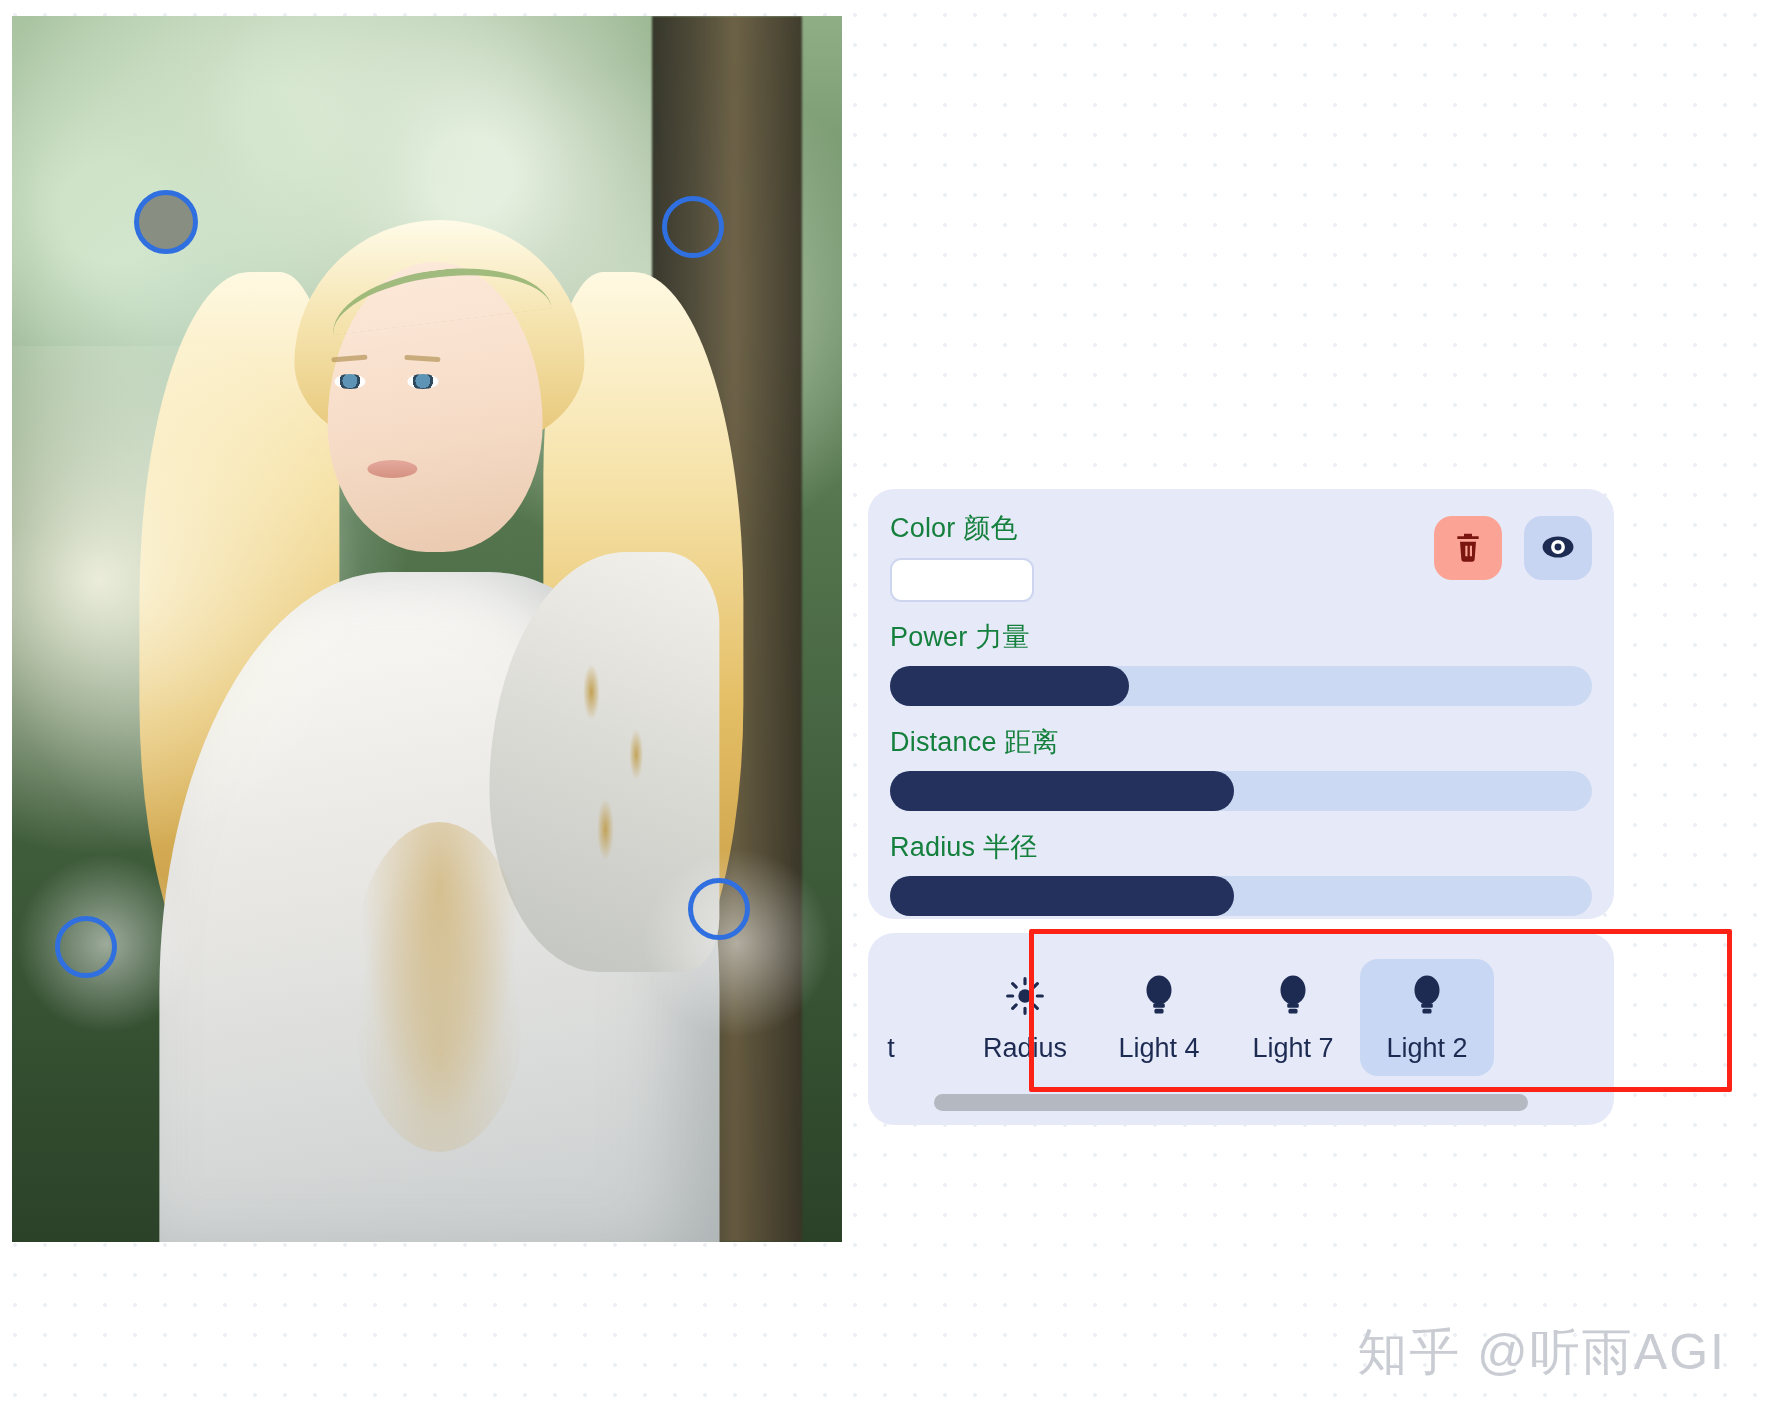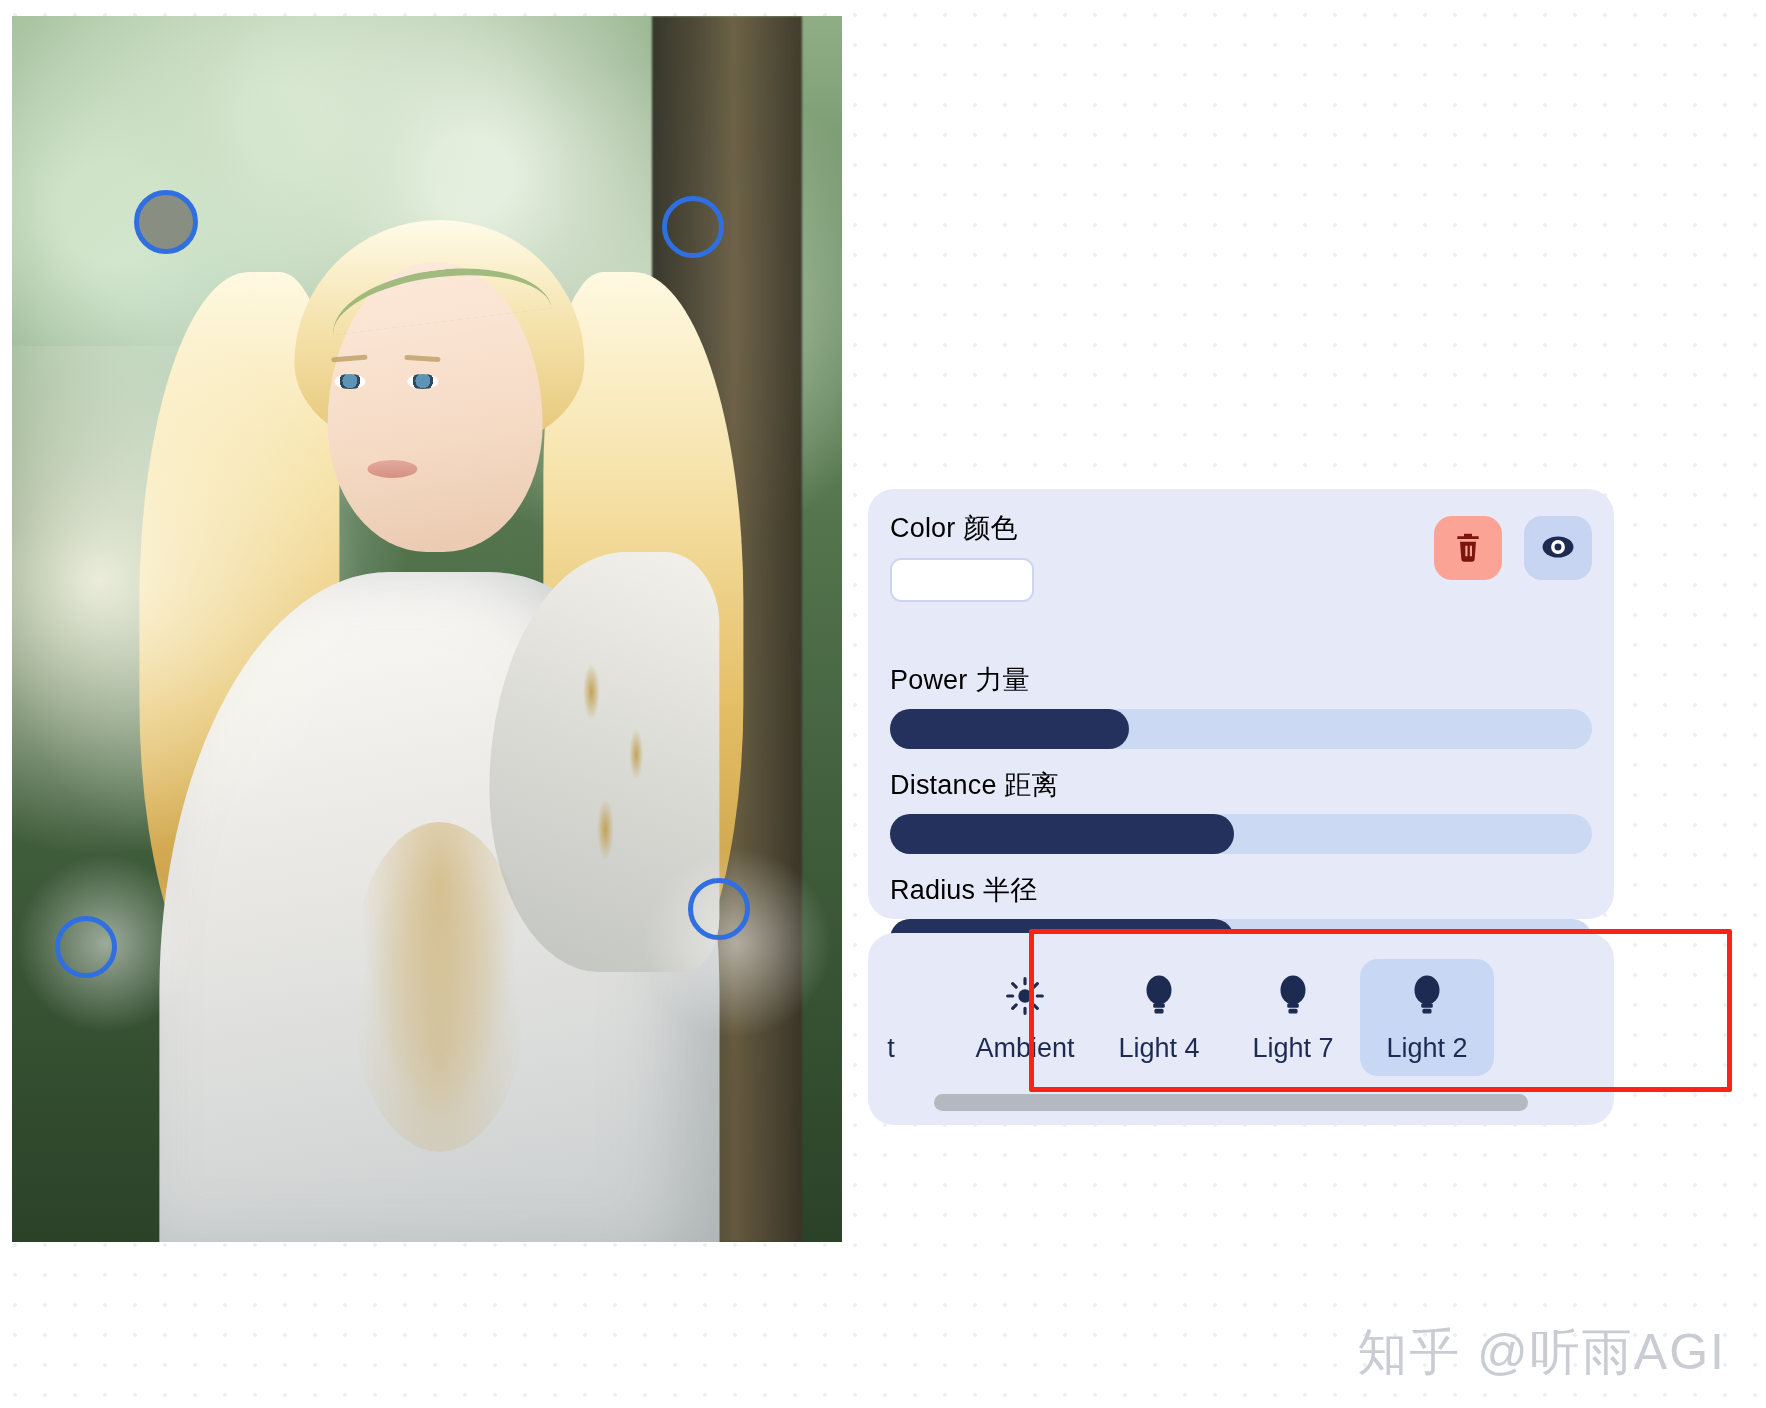--- a/index.html
+++ b/index.html
@@ -159,21 +159,21 @@
   
   .props-panel {
     position: absolute;
     left: 868px; top: 489px;
     width: 746px; height: 430px;
     background: #e6eaf8;
     border-radius: 26px;
   }
   .prop-label {
     font-size: 27px;
-    color: #000000;
+    color: #15803d;
     letter-spacing: 0.2px;
     white-space: nowrap;
   }
   .color-row {
     position: absolute; left: 22px; top: 21px; right: 22px;
     display: flex; align-items: flex-start; justify-content: space-between;
   }
   .color-left { display: flex; flex-direction: column; gap: 12px; }
   .color-swatch {
     width: 144px; height: 44px;
@@ -184,21 +184,21 @@
   .icon-buttons { display: flex; gap: 22px; padding-top: 6px; }
   .icon-btn {
     width: 68px; height: 64px;
     border-radius: 18px;
     display: flex; align-items: center; justify-content: center;
     border: none;
   }
   .icon-btn.delete { background: #fba496; }
   .icon-btn.visibility { background: #c7d5f2; }
 
-  .slider-block { position: absolute; left: 22px; right: 22px; margin-top: 43px; }
+  .slider-block { position: absolute; left: 22px; right: 22px; }
   .slider-block .prop-label { margin-bottom: 11px; }
   .track {
     height: 40px;
     background: #cbd9f2;
     border-radius: 20px;
     position: relative;
   }
   .fill {
     position: absolute; left: 0; top: 0; bottom: 0;
     background: #23315c;
@@ -356,21 +356,21 @@
 
       <div class="light-item">
         <span class="glyph">
           <svg width="40" height="40" viewBox="0 0 24 24" fill="#1d2a52" aria-hidden="true">
             <circle cx="12" cy="12" r="4"></circle>
             <g stroke="#1d2a52" stroke-width="1.9" stroke-linecap="round">
               <path d="M12 1.6v3M12 19.4v3M1.6 12h3M19.4 12h3M4.6 4.6l2.1 2.1M17.3 17.3l2.1 2.1M19.4 4.6l-2.1 2.1M6.7 17.3l-2.1 2.1"></path>
             </g>
           </svg>
         </span>
-        <span class="caption">Ambient</span>
+        <span class="caption">Radius</span>
       </div>
 
       <div class="light-item">
         <span class="glyph">
           <svg width="34" height="44" viewBox="0 0 20 26" fill="#1d2a52" aria-hidden="true">
             <ellipse cx="10" cy="9.5" rx="7.4" ry="8.6"></ellipse>
             <rect x="6.6" y="17.4" width="6.8" height="2.6" rx="0.8"></rect>
             <rect x="7.3" y="20.6" width="5.4" height="2.8" rx="1"></rect>
           </svg>
         </span>

